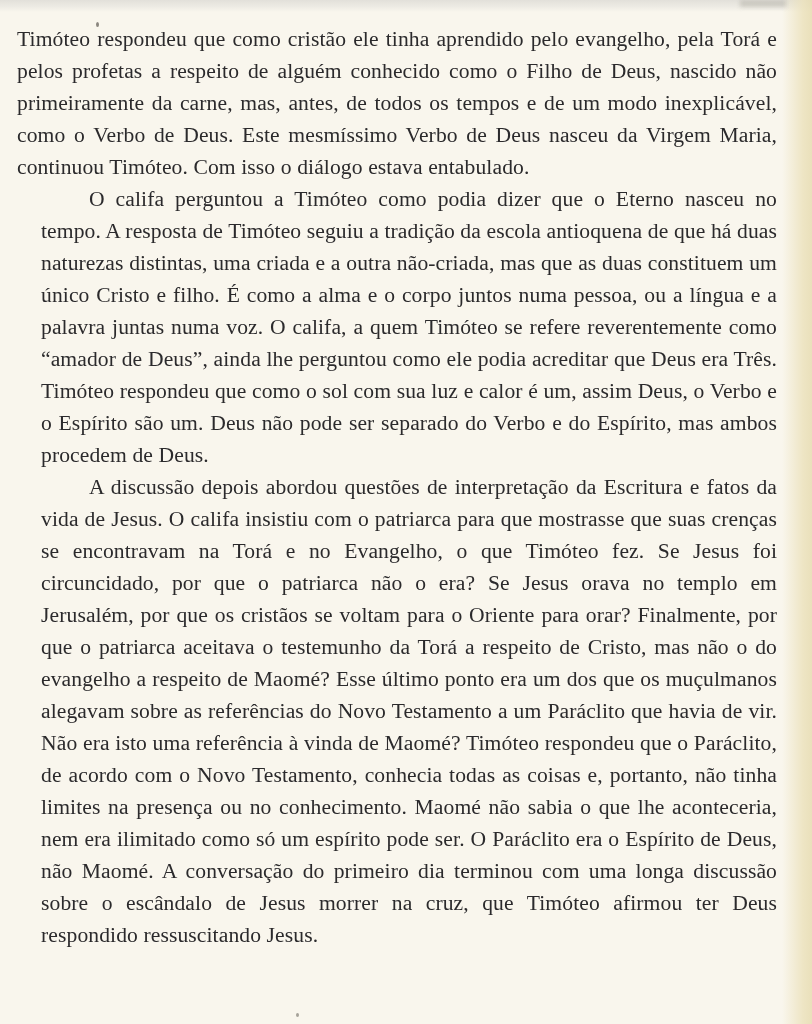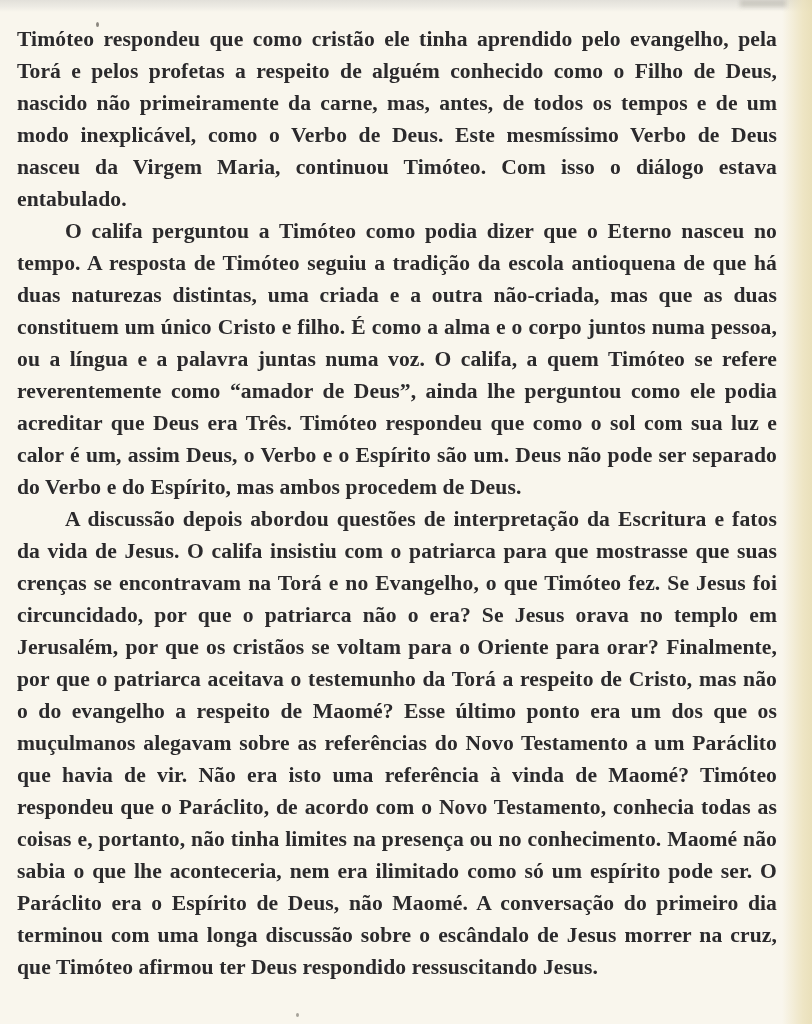--- a/index.html
+++ b/index.html
@@ -31,24 +31,23 @@
     filter: blur(2px);
   }
   .text-block {
     position: absolute;
     left: 17px; top: 23px; width: 760px;
     font-size: 21.6px;
     line-height: 32px;
     text-align: justify;
     color: #2b2a2c;
     letter-spacing: 0.1px;
-    font-weight: bold;
   }
   .text-block p { margin: 0; }
-  .text-block p.indent { text-indent: 48px; }
+  .text-block p.indent { text-indent: 48px; margin-left: 24px; }
   .speck {
     position: absolute; border-radius: 50%;
     background: #6f6a63;
   }
   .speck-1 { left: 96px; top: 22px; width: 3px; height: 5px; opacity: 0.8; }
   .speck-2 { left: 296px; top: 1013px; width: 3px; height: 4px; opacity: 0.6; }
 </style>
 </head>
 <body>
 

